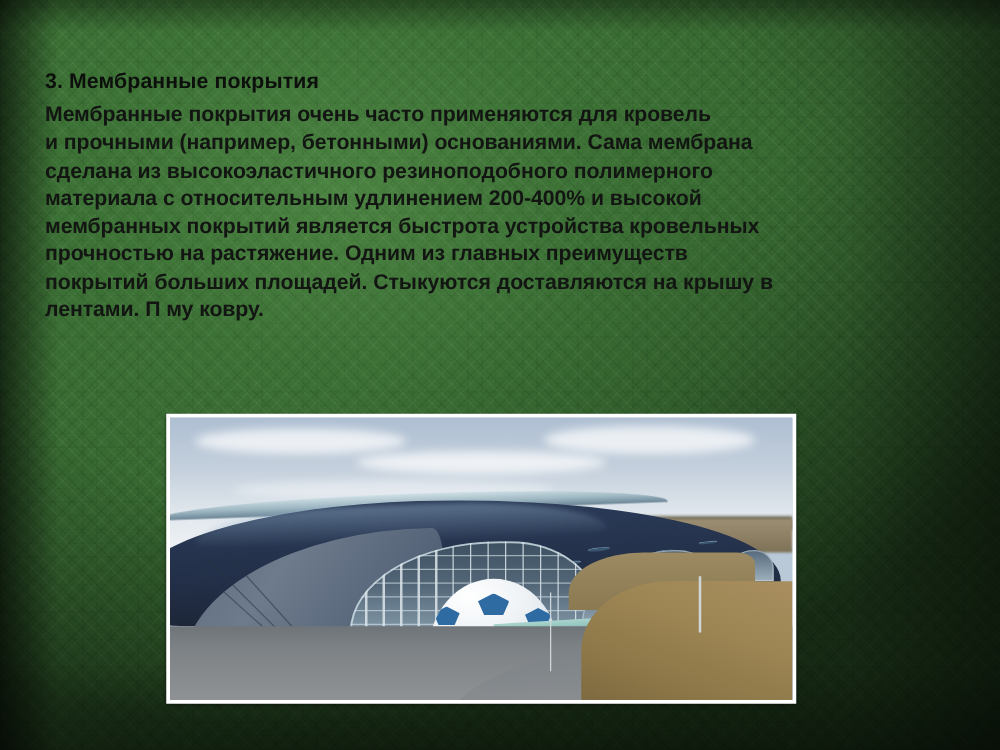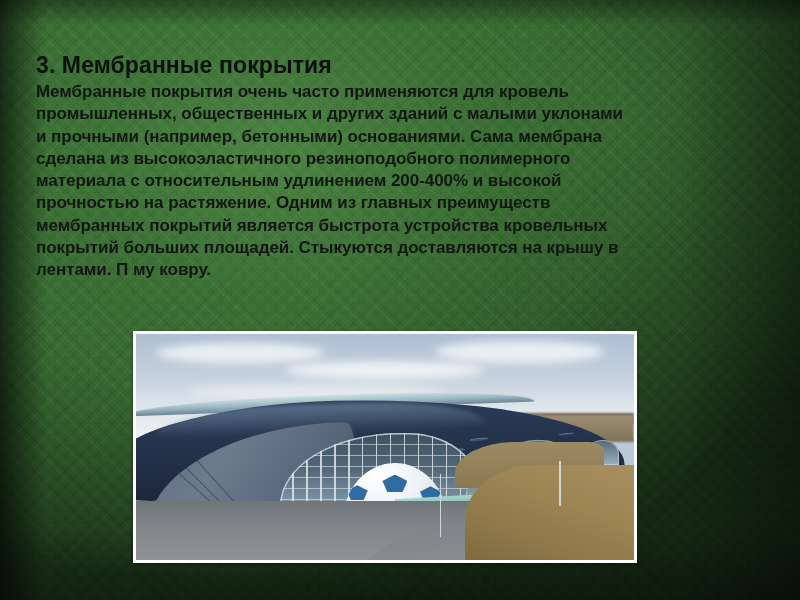--- a/index.html
+++ b/index.html
@@ -85,21 +85,21 @@
   }
 
   
   .text-layer {
     position: absolute;
     left: 36px;
     top: 52px;
     width: 716px;
   }
   .slide-title {
-    font-size: 23px;
+    font-size: 17px;
     font-weight: bold;
     color: #0d0f0c;
     line-height: 26px;
     letter-spacing: 0.1px;
     margin: 0 0 3px 0;
     white-space: nowrap;
   }
   .body-line {
     font-size: 17px;
     font-weight: bold;
@@ -329,26 +329,25 @@
   <div class="bg-pattern"></div>
   <div class="bg-vignette"></div>
   <div class="bg-edge-left"></div>
   <div class="bg-edge-top"></div>
   <div class="bg-edge-right"></div>
   <div class="bg-edge-bottom"></div>
 
   <div class="text-layer">
     <div class="slide-title">3. Мембранные покрытия</div>
     <div class="body-line">Мембранные покрытия очень часто применяются для кровель</div>
-    <div class="body-line">промышленных, общественных и других зданий с малыми уклонами</div>
     <div class="body-line">и прочными (например, бетонными) основаниями. Сама мембрана</div>
     <div class="body-line">сделана из высокоэластичного резиноподобного полимерного</div>
     <div class="body-line">материала с относительным удлинением 200-400% и высокой</div>
+    <div class="body-line">мембранных покрытий является быстрота устройства кровельных</div>
     <div class="body-line">прочностью на растяжение. Одним из главных преимуществ</div>
-    <div class="body-line">мембранных покрытий является быстрота устройства кровельных</div>
     <div class="body-line">покрытий больших площадей. Стыкуются доставляются на крышу в</div>
     <div class="body-line">лентами. П                                                     му ковру.</div>
   </div>
 
   <div class="photo-frame" title="Спортивный комплекс с мембранной кровлей">
     <div class="photo">
 
       <div class="ph-sky"></div>
       <div class="ph-cloud" style="left:4%;  top:4%;  width:34%; height:9%;"></div>
       <div class="ph-cloud" style="left:30%; top:12%; width:40%; height:8%;"></div>

